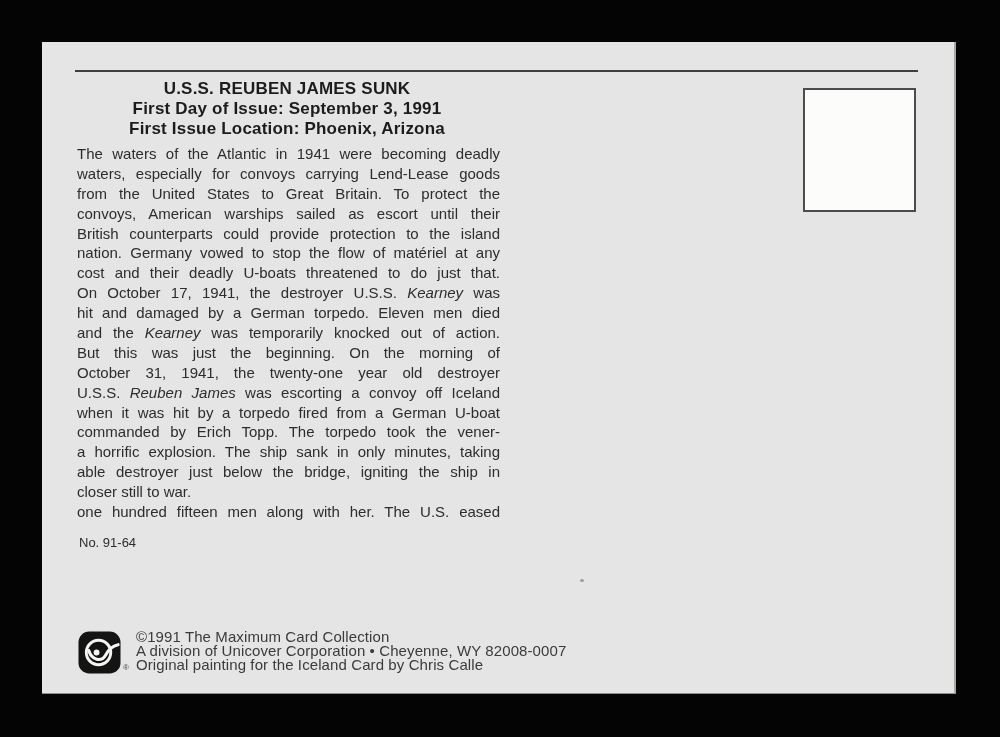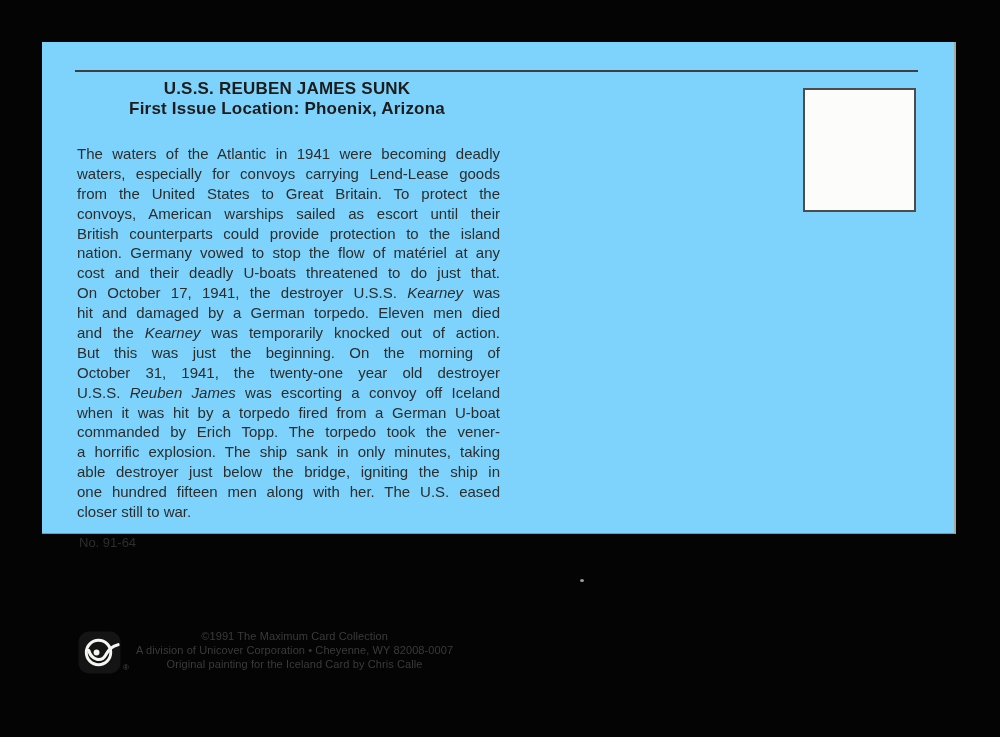--- a/index.html
+++ b/index.html
@@ -5,22 +5,22 @@
   html, body { margin: 0; padding: 0; }
   body {
     width: 1000px; height: 737px;
     background: #040404;
     position: relative;
     font-family: "Liberation Sans", sans-serif;
     overflow: hidden;
   }
   .card {
     position: absolute; left: 42px; top: 42px;
-    width: 914px; height: 492px;
-    background: #7dd3fc;
+    width: 914px; height: 652px;
+    background: #e5e5e5;
     border-right: 2px solid #a9a9a1;
     border-bottom: 1px solid #8f8f88;
     box-sizing: border-box;
   }
   .top-rule {
     position: absolute; left: 33px; top: 28px;
     width: 843px; height: 2px;
     background: #3f3f3f;
   }
   .header-block {
@@ -62,34 +62,35 @@
   .footer-logo {
     position: absolute; left: 36px; top: 589px;
     width: 43px; height: 43px;
   }
   .reg-mark {
     position: absolute; left: 81px; top: 621px;
     font-size: 8px; color: #4a4a4a;
   }
   .footer-text {
     position: absolute; left: 94px; top: 588px;
-    font-size: 11px; line-height: 13.8px;
-    color: #3b3b3b; letter-spacing: 0.1px; text-align: center;
+    font-size: 15px; line-height: 13.8px;
+    color: #3b3b3b; letter-spacing: 0.1px;
   }
   .footer-text div { white-space: nowrap; }
 </style>
 </head>
 <body>
 
 <div class="card">
 
   <div class="top-rule"></div>
 
   <div class="header-block">
     <div>U.S.S. REUBEN JAMES SUNK</div>
+    <div>First Day of Issue: September 3, 1991</div>
     <div>First Issue Location: Phoenix, Arizona</div>
   </div>
 
   <div class="body-text">
       <div class="body-line"><span>The waters of the Atlantic in 1941 were becoming deadly</span></div>
       <div class="body-line"><span>waters, especially for convoys carrying Lend-Lease goods</span></div>
       <div class="body-line"><span>from the United States to Great Britain. To protect the</span></div>
       <div class="body-line"><span>convoys, American warships sailed as escort until their</span></div>
       <div class="body-line"><span>British counterparts could provide protection to the island</span></div>
       <div class="body-line"><span>nation. Germany vowed to stop the flow of matériel at any</span></div>
@@ -97,22 +98,22 @@
       <div class="body-line"><span>On October 17, 1941, the destroyer U.S.S. </span><span class="italic">Kearney</span><span> was</span></div>
       <div class="body-line"><span>hit and damaged by a German torpedo. Eleven men died</span></div>
       <div class="body-line"><span>and the </span><span class="italic">Kearney</span><span> was temporarily knocked out of action.</span></div>
       <div class="body-line"><span>But this was just the beginning. On the morning of</span></div>
       <div class="body-line"><span>October 31, 1941, the twenty-one year old destroyer</span></div>
       <div class="body-line"><span>U.S.S. </span><span class="italic">Reuben James</span><span> was escorting a convoy off Iceland</span></div>
       <div class="body-line"><span>when it was hit by a torpedo fired from a German U-boat</span></div>
       <div class="body-line"><span>commanded by Erich Topp. The torpedo took the vener-</span></div>
       <div class="body-line"><span>a horrific explosion. The ship sank in only minutes, taking</span></div>
       <div class="body-line"><span>able destroyer just below the bridge, igniting the ship in</span></div>
+      <div class="body-line last"><span>closer still to war.</span></div>
       <div class="body-line"><span>one hundred fifteen men along with her. The U.S. eased</span></div>
-      <div class="body-line last"><span>closer still to war.</span></div>
     </div>
 
   <div class="card-number">No. 91-64</div>
 
   <div class="stamp-box"></div>
 
   <div class="dust-speck"></div>
 
   <div class="footer-logo">
     <svg width="43" height="43" viewBox="0 0 44 44" xmlns="http://www.w3.org/2000/svg">

